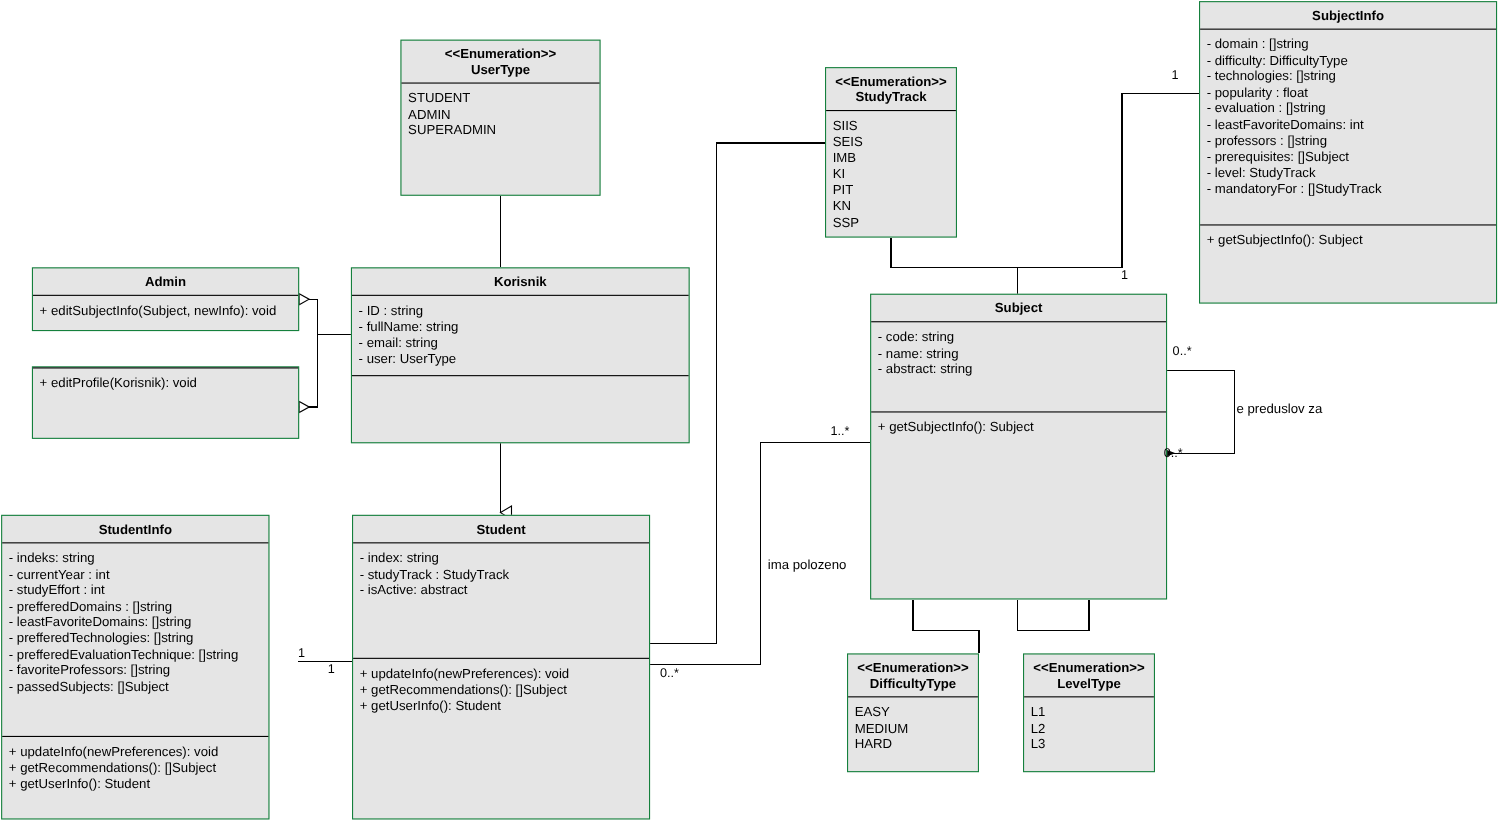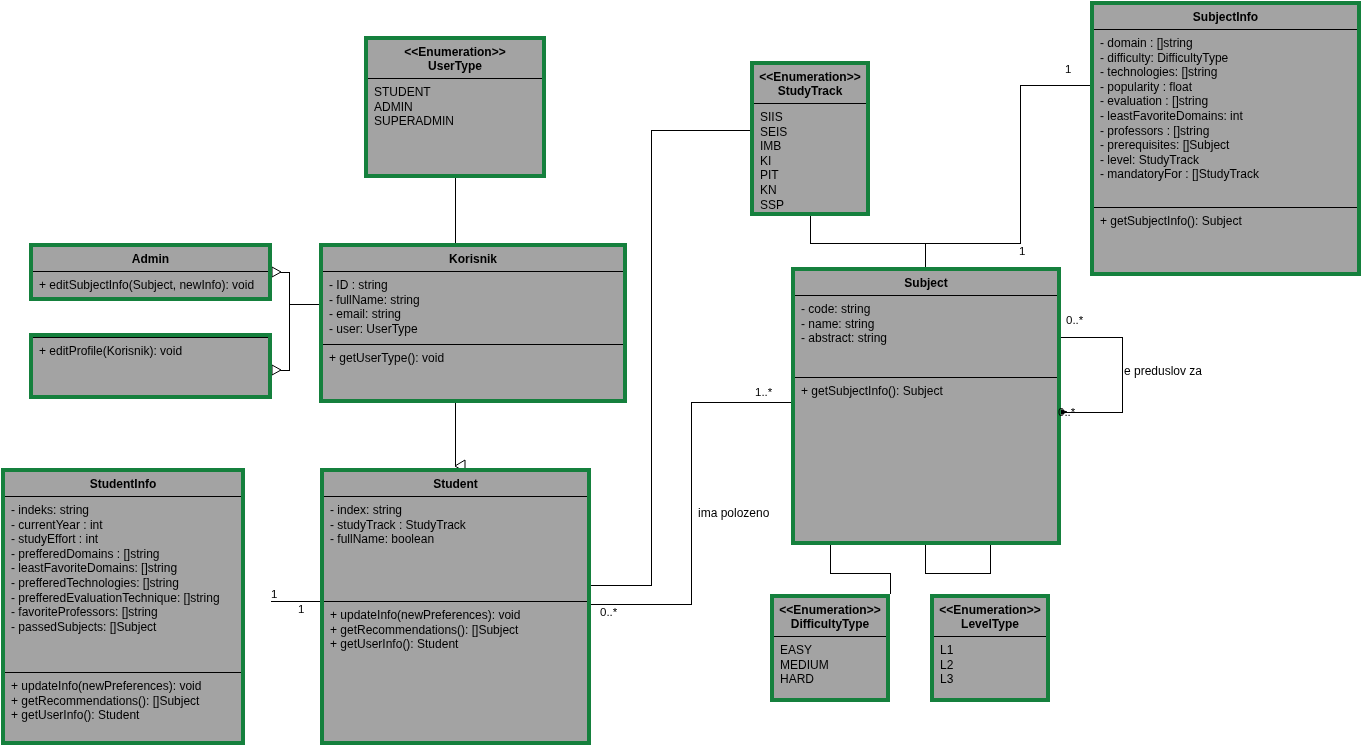--- a/index.html
+++ b/index.html
@@ -25,22 +25,22 @@
   .edges {
     position: absolute;
     left: 0; top: 0;
     width: 1363px;
     height: 746px;
     pointer-events: none;
   }
   .node {
     position: absolute;
     box-sizing: border-box;
-    background: #a3a3a3;
-    border: 4px solid #15803d;
+    background: #e5e5e5;
+    border: 1px solid #15803d;
     z-index: 5;
   }
   .node .title {
     text-align: center;
     font-weight: bold;
     font-size: 12px;
     line-height: 14px;
     padding: 5px 4px 5px 4px;
     box-sizing: border-box;
   }
@@ -197,23 +197,20 @@
       <span>Korisnik</span>
     </div>
     <div class="sep"></div>
     <div class="compartment" style="height:72px;">
       <div>- ID : string</div>
       <div>- fullName: string</div>
       <div>- email: string</div>
       <div>- user: UserType</div>
     </div>
     <div class="sep"></div>
-    <div class="compartment">
-      <div>+ getUserType(): void</div>
-    </div>
   </div>
 
   <div class="node" style="left:791px; top:267px; width:270px; height:278px;">
     <div class="title">
       <span>Subject</span>
     </div>
     <div class="sep"></div>
     <div class="compartment" style="height:81px;">
       <div>- code: string</div>
       <div>- name: string</div>
@@ -250,21 +247,21 @@
   </div>
 
   <div class="node" style="left:320px; top:468px; width:271px; height:277px;">
     <div class="title">
       <span>Student</span>
     </div>
     <div class="sep"></div>
     <div class="compartment" style="height:104px;">
       <div>- index: string</div>
       <div>- studyTrack : StudyTrack</div>
-      <div>- fullName: boolean</div>
+      <div>- isActive: abstract</div>
     </div>
     <div class="sep"></div>
     <div class="compartment">
       <div>+ updateInfo(newPreferences): void</div>
       <div>+ getRecommendations(): []Subject</div>
       <div>+ getUserInfo(): Student</div>
     </div>
   </div>
 
   <div class="node" style="left:770px; top:594px; width:120px; height:108px;">

